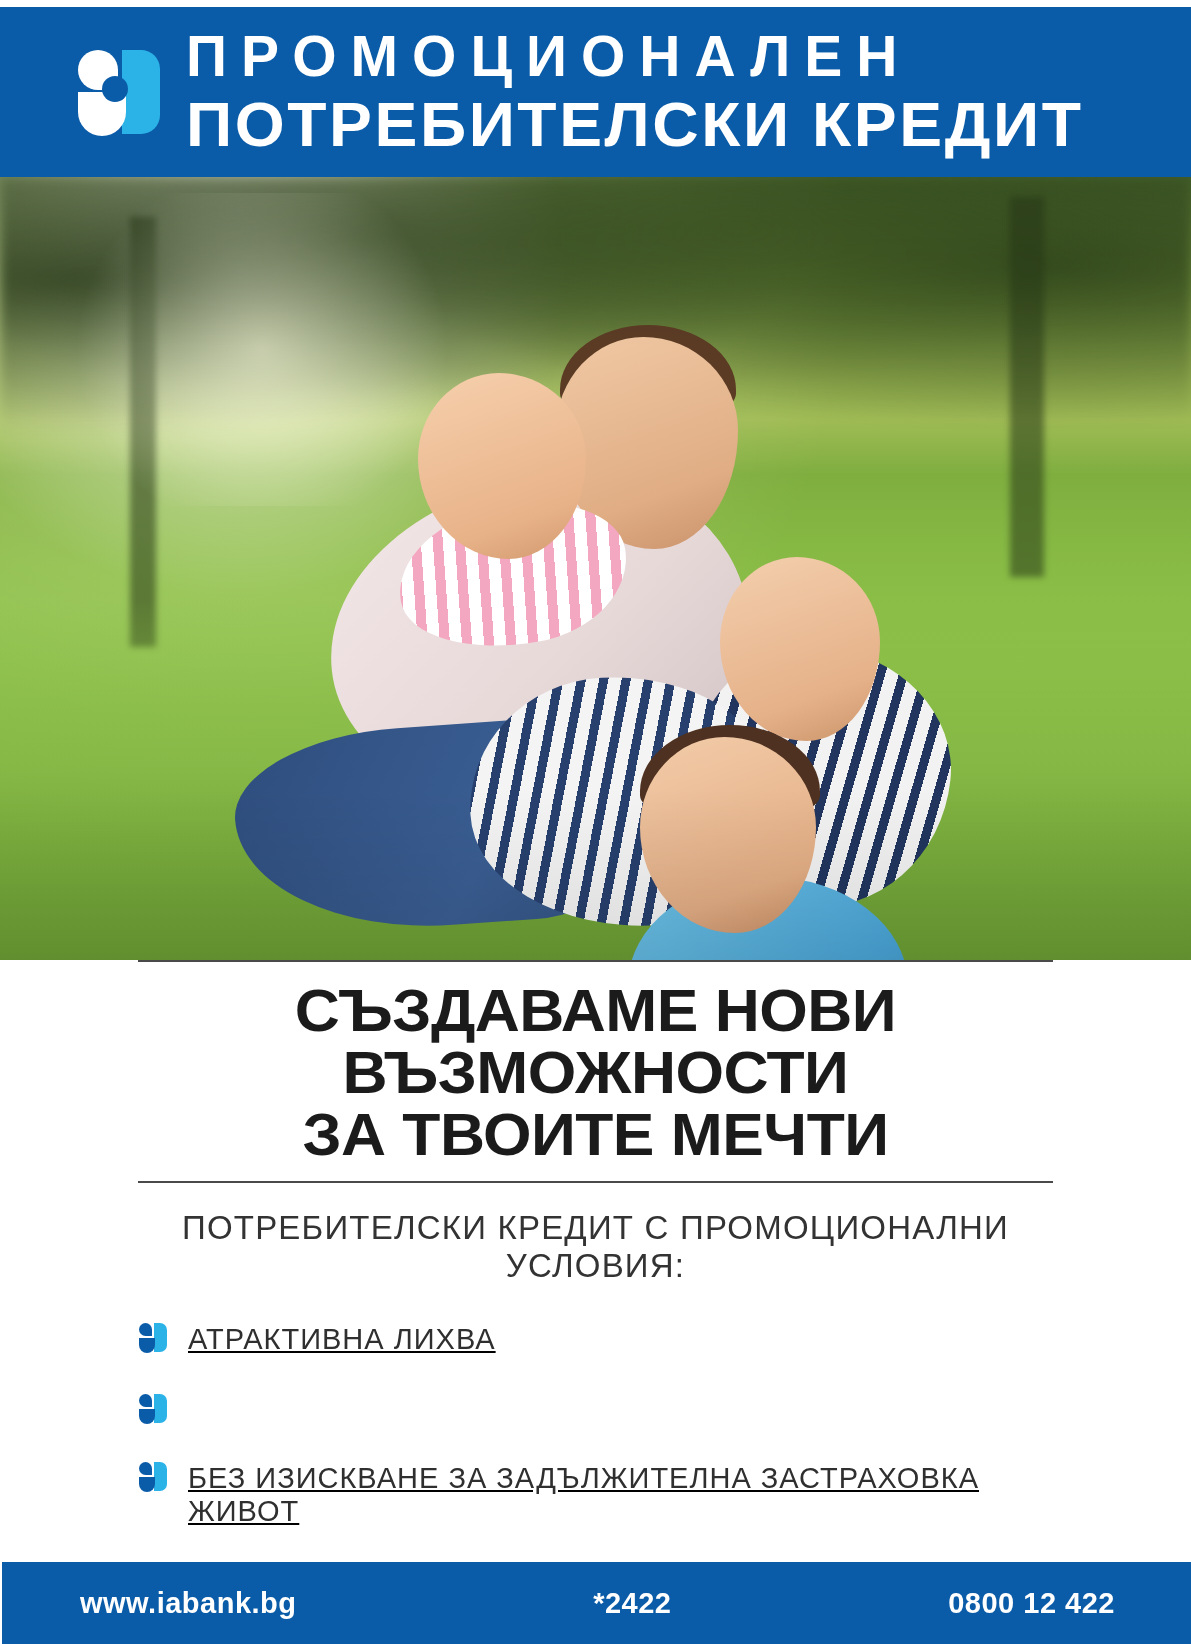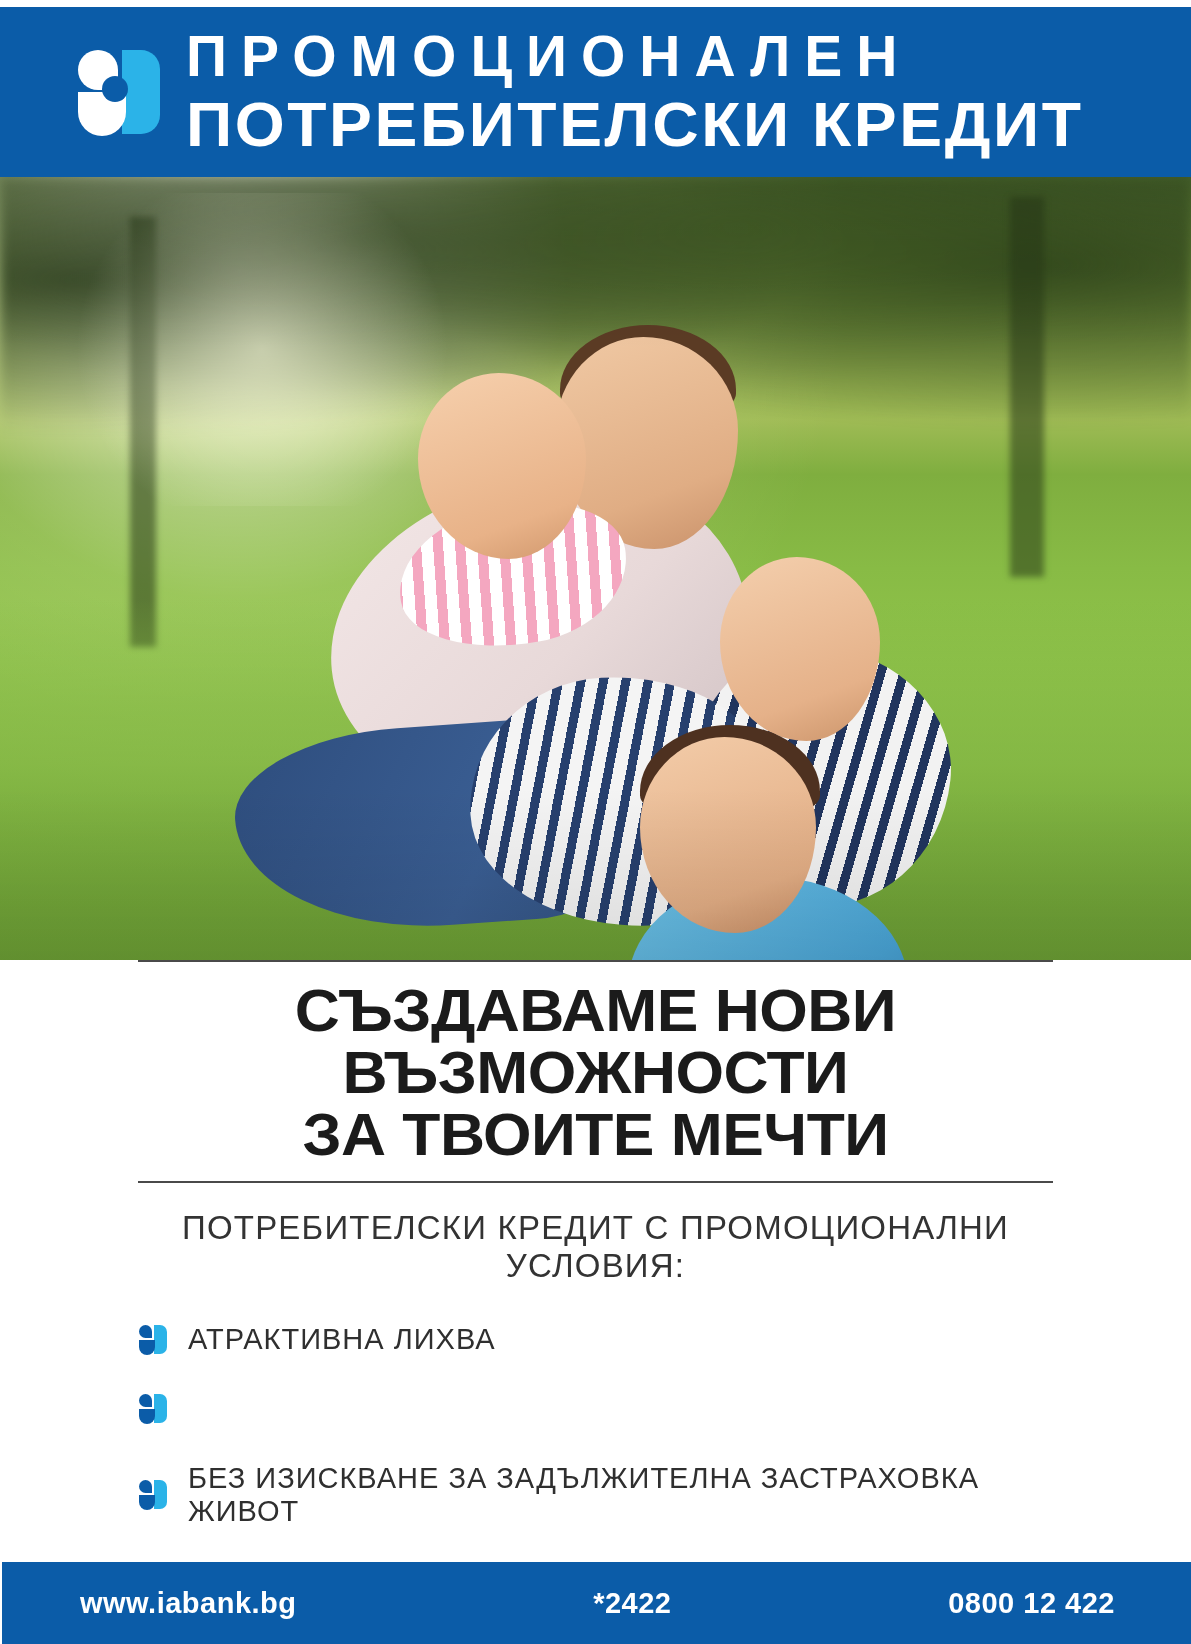--- a/index.html
+++ b/index.html
@@ -271,22 +271,22 @@
     font-size: 33px;
     letter-spacing: 1.2px;
     font-weight: 400;
   }
   .bullets {
     width: 915px;
     margin: 38px auto 0 auto;
   }
   .bullet {
     display: flex;
-    align-items: center;
     margin-bottom: 38px;
+    text-decoration: underline;
   }
   .bullet-icon {
     position: relative;
     width: 30px;
     height: 30px;
     flex: 0 0 auto;
     margin-right: 20px;
   }
   .bullet-icon .b1 {
     position: absolute; left: 1px; top: 0;

